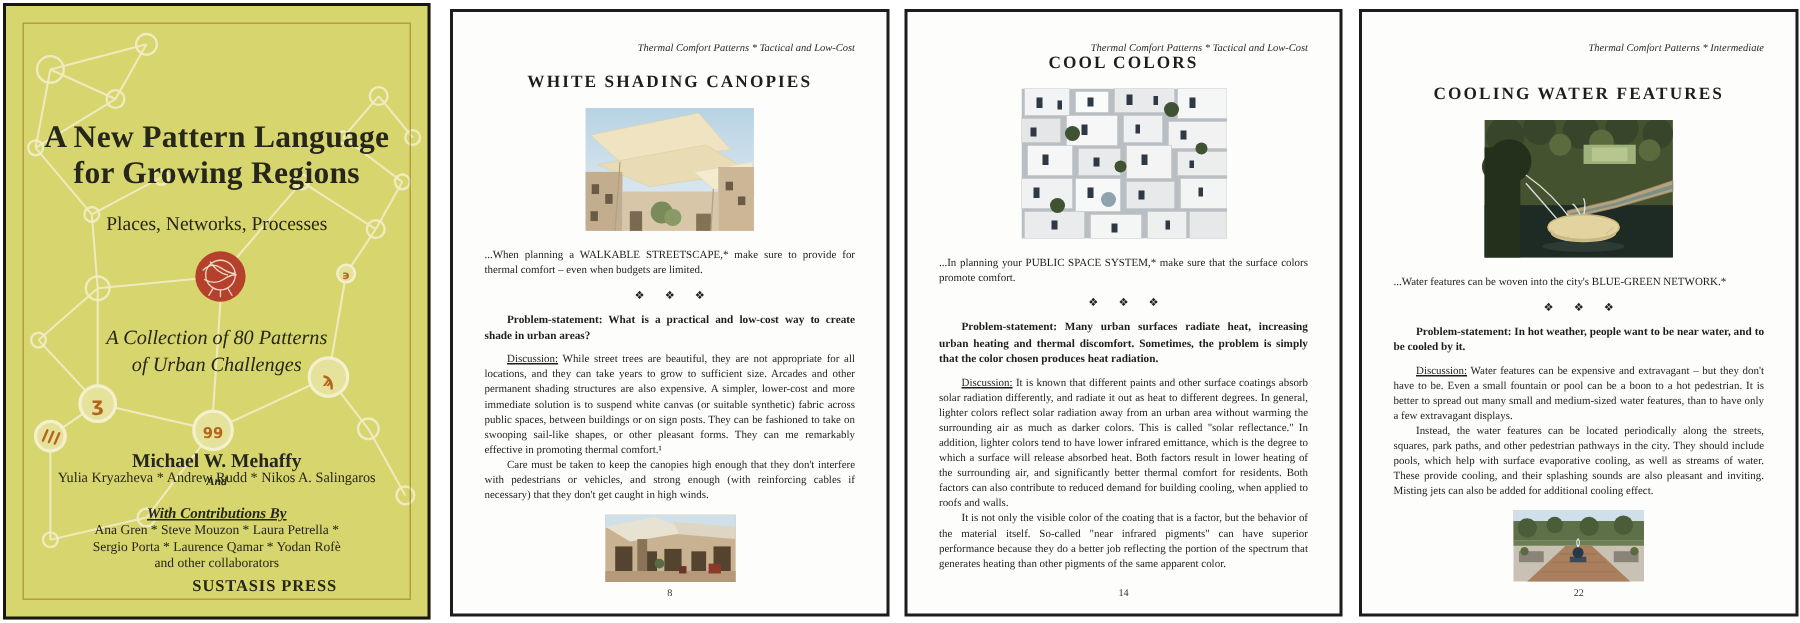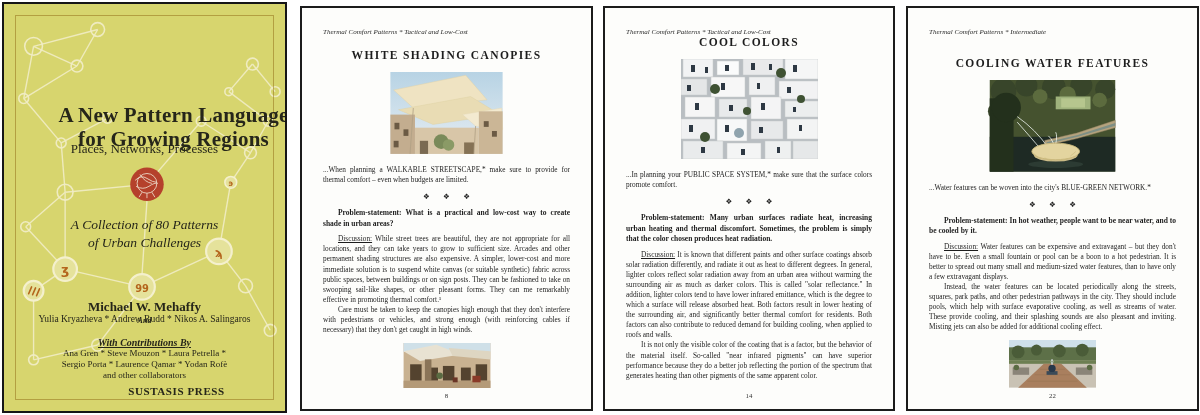--- a/index.html
+++ b/index.html
@@ -4,38 +4,38 @@
 <style>
   html,body{margin:0;padding:0;background:#ffffff;}
   body{width:1200px;height:415px;overflow:hidden;font-family:"Liberation Serif","DejaVu Serif",serif;}
   .stage{position:relative;width:1200px;height:415px;background:#ffffff;}
 
   
   .cover{position:absolute;left:2px;top:2px;width:285px;height:411px;background:#d7d56e;border:2px solid #161616;box-sizing:border-box;overflow:hidden;}
   .cover-inner-border{position:absolute;left:11px;top:11px;right:11px;bottom:11px;border:1px solid rgba(150,115,30,.55);pointer-events:none;}
   .cover svg.network{position:absolute;left:0;top:0;width:100%;height:100%;}
   .cover .txt{position:absolute;left:0;width:100%;text-align:center;color:#26261a;}
-  .cover-title{top:100px;font-size:21px;font-weight:bold;line-height:1.12;letter-spacing:.2px;padding-left:29px;}
+  .cover-title{top:76px;font-size:21px;font-weight:bold;line-height:1.12;letter-spacing:.2px;}
   .cover-subtitle{top:137px;font-size:13px;}
   .cover-tagline{top:212px;font-size:13.5px;font-style:italic;line-height:1.3;color:#2e2e1c;}
   .cover-author{top:295px;font-size:13px;font-weight:bold;}
   .cover-and{top:312px;font-size:8px;font-style:italic;color:#c05a28;font-weight:bold;}
   .cover-coauthors{top:310px;font-size:9.5px;}
   .cover-contrib-label{top:333px;font-size:10px;font-style:italic;color:#c05a28;font-weight:bold;text-decoration:underline;}
   .cover-c1{top:344px;font-size:9px;}
   .cover-c2{top:355px;font-size:9px;}
   .cover-c3{top:366px;font-size:9px;}
   .cover-publisher{top:381px;font-size:11px;font-weight:bold;letter-spacing:.6px;margin-left:32px;}
 
   
   .page{position:absolute;top:6px;width:293px;height:405px;background:#fdfdfb;border:2px solid #1c1c1c;box-sizing:border-box;padding:20px 21px 10px 21px;display:flex;flex-direction:column;color:#1d1d1d;}
   .page.pg1{left:300px;}
   .page.pg2{left:603px;width:292px;}
   .page.pg3{left:906px;}
-  .running-header{text-align:left;font-style:italic;font-size:7px;color:#2b2b2b;}
+  .running-header{text-align:right;font-style:italic;font-size:7px;color:#2b2b2b;}
   .pattern-title{text-align:center;font-size:11.5px;font-weight:bold;letter-spacing:1.4px;}
   .pg1 .pattern-title{margin-top:13px;}
   .pg2 .pattern-title{}
   .pg3 .pattern-title{margin-top:21px;}
   .photo{display:block;margin:0 auto;}
   .main-photo{margin-top:11px;}
   .caption{font-size:7.3px;line-height:1.4;text-align:justify;margin:11px 0 0 0;}
   .diamonds{text-align:center;font-family:"DejaVu Sans",sans-serif;font-size:7.5px;word-spacing:11px;color:#222;margin-top:7px;}
   .problem{font-size:7.5px;font-weight:bold;line-height:1.4;text-align:justify;text-indent:15px;margin:7px 0 0 0;}
   .disc{font-size:7.3px;line-height:1.38;text-align:justify;text-indent:15px;margin:5px 0 0 0;}

